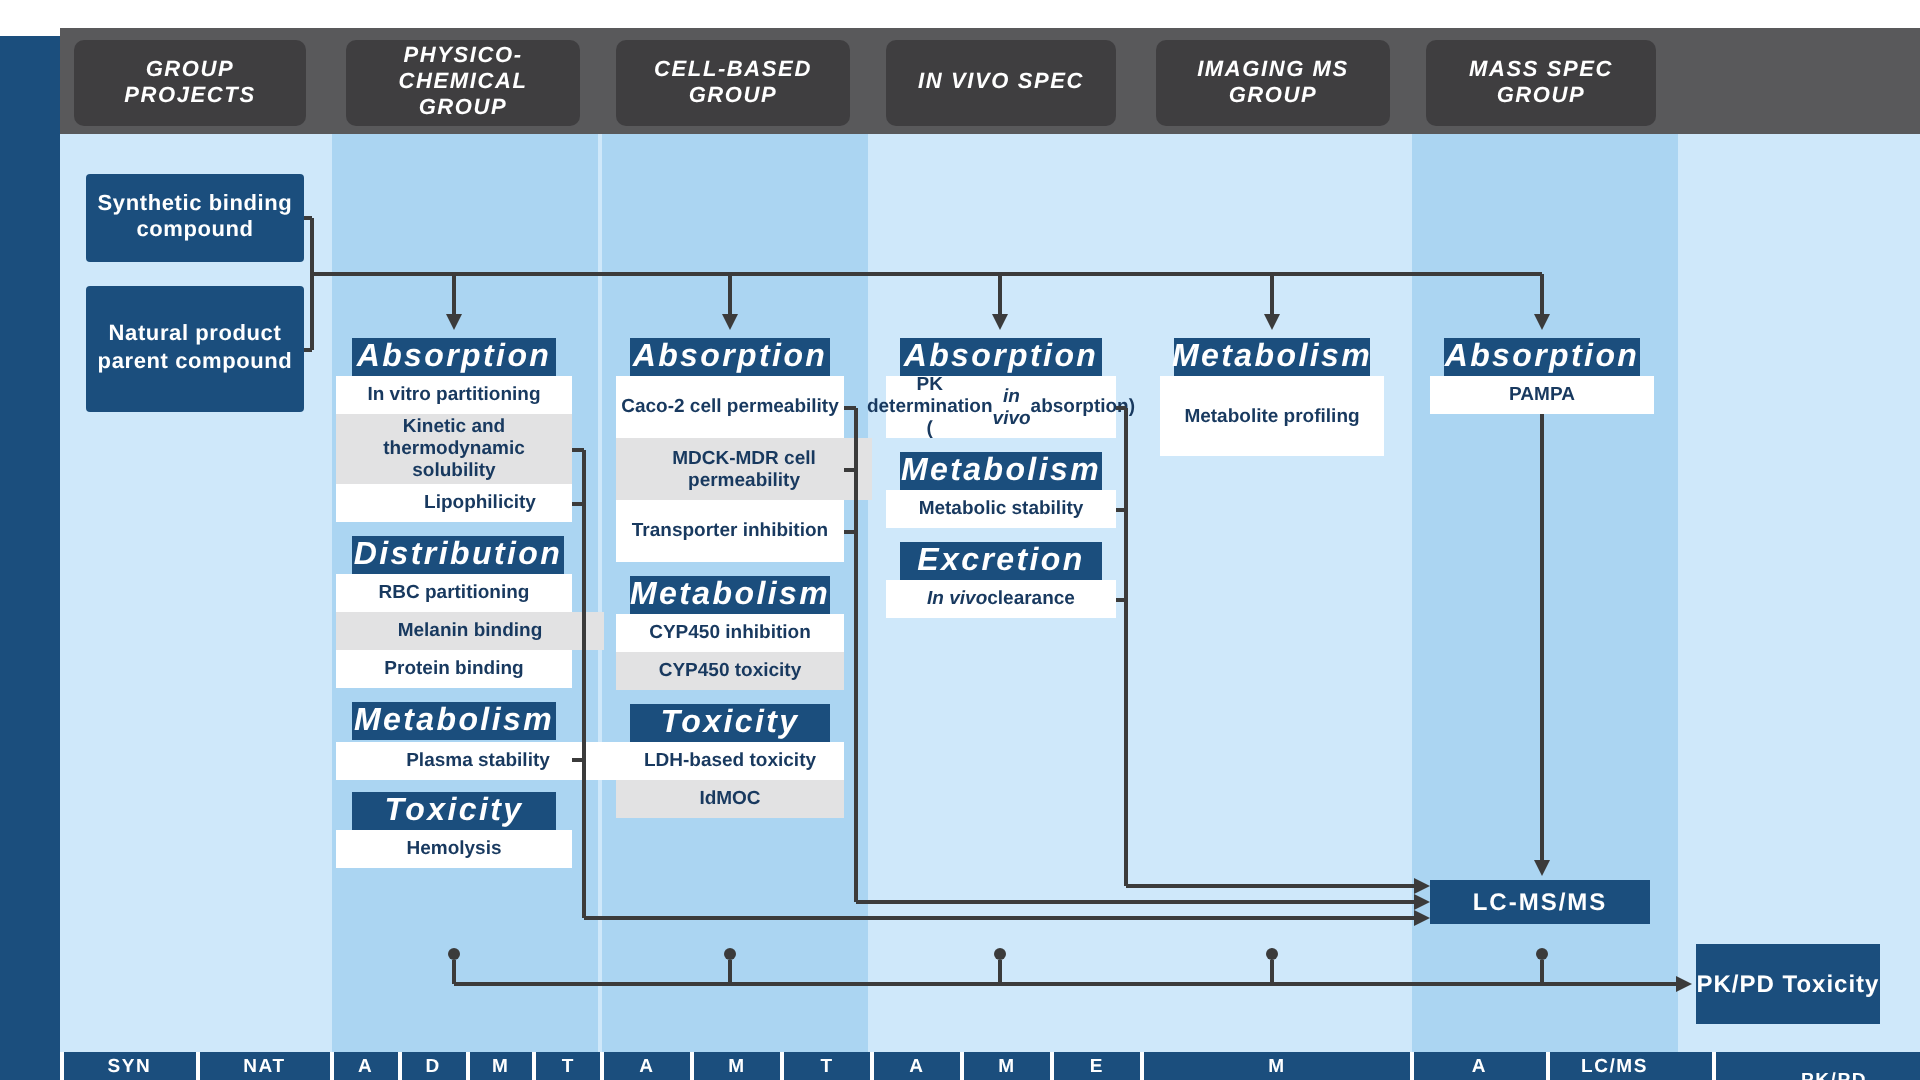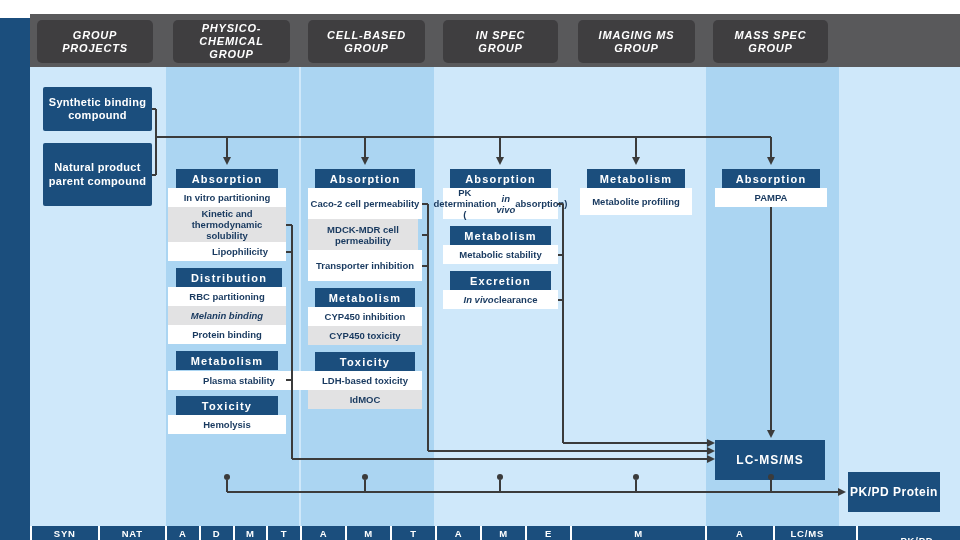--- a/index.html
+++ b/index.html
@@ -9,21 +9,21 @@
   .flexc{display:flex;align-items:center;justify-content:center;text-align:center;}
   .header-strip{background:var(--header-strip);}
   .header-tile{background:var(--header-tile);border-radius:5px;color:#fff;
                font-weight:bold;font-style:italic;font-size:11px;line-height:13px;
                letter-spacing:0.8px;padding:2px 14px;}
   .left-rail{background:var(--navy);}
   .band{background:var(--band-medium);}
   .base-band{background:var(--band-light);}
   .navybox{background:var(--navy);color:#fff;font-weight:bold;}
   .feeder-box{font-size:11px;line-height:13.5px;border-radius:2px;letter-spacing:0.3px;}
-  .sec-header{font-size:11px;letter-spacing:1.2px;height:19px;}
+  .sec-header{font-size:16px;letter-spacing:1.2px;height:19px;font-style:italic;}
   .item{font-size:9.5px;line-height:11px;font-weight:bold;color:var(--item-text);padding:0 2px;}
   .item.white{background:#fff;}
   .item.gray{background:var(--item-gray);}
   .hline,.vline{background:var(--line);}
   .dot{width:6px;height:6px;border-radius:50%;background:var(--line);}
   .arrow-down{width:0;height:0;border-left:4.5px solid transparent;
               border-right:4.5px solid transparent;border-top:8px solid var(--line);}
   .arrow-right{width:0;height:0;border-top:4.5px solid transparent;
                border-bottom:4.5px solid transparent;border-left:8px solid var(--line);}
   .bottom-strip{background:var(--navy);}
@@ -41,21 +41,21 @@
   <div class="abs header-strip" style="left:30px;top:14px;width:930px;height:53px;"></div>
   <div class="abs left-rail" style="left:0;top:18px;width:30px;height:522px;"></div>
   <div class="abs base-band" style="left:30px;top:67px;width:930px;height:459px;"></div>
   <div id="dyn">
       <div class="abs band" style="left: 166px; top: 67px; width: 133px; height: 459px;"></div>
       <div class="abs band" style="left: 301px; top: 67px; width: 133px; height: 459px;"></div>
       <div class="abs band" style="left: 706px; top: 67px; width: 133px; height: 459px;"></div>
       <div class="abs header-tile flexc" style="left: 37px; top: 20px; width: 116px; height: 43px;">GROUP PROJECTS</div>
       <div class="abs header-tile flexc" style="left: 173px; top: 20px; width: 117px; height: 43px;">PHYSICO-CHEMICAL GROUP</div>
       <div class="abs header-tile flexc" style="left: 308px; top: 20px; width: 117px; height: 43px;">CELL-BASED GROUP</div>
-      <div class="abs header-tile flexc" style="left: 443px; top: 20px; width: 115px; height: 43px;">IN SPEC GROUP</div>
+      <div class="abs header-tile flexc" style="left: 443px; top: 20px; width: 115px; height: 43px;">IN VIVO SPEC</div>
       <div class="abs header-tile flexc" style="left: 578px; top: 20px; width: 117px; height: 43px;">IMAGING MS GROUP</div>
       <div class="abs header-tile flexc" style="left: 713px; top: 20px; width: 115px; height: 43px;">MASS SPEC GROUP</div>
       <div class="abs navybox feeder-box flexc" style="left: 43px; top: 87px; width: 109px; height: 44px;">Synthetic binding compound</div>
       <div class="abs navybox feeder-box flexc" style="left: 43px; top: 143px; width: 109px; height: 63px;">Natural product parent compound</div>
       <div class="abs hline" style="left: 152px; top: 108px; width: 4px; height: 2px;"></div>
       <div class="abs hline" style="left: 152px; top: 173.5px; width: 4px; height: 2px;"></div>
       <div class="abs vline" style="left: 155px; top: 109px; width: 2px; height: 65.5px;"></div>
       <div class="abs hline" style="left: 156px; top: 136px; width: 615px; height: 2px;"></div>
       <div class="abs vline" style="left: 226px; top: 137px; width: 2px; height: 20px;"></div>
       <div class="abs arrow-down" style="left: 222.5px; top: 157px;"></div>
@@ -66,35 +66,35 @@
       <div class="abs vline" style="left: 635px; top: 137px; width: 2px; height: 20px;"></div>
       <div class="abs arrow-down" style="left: 631.5px; top: 157px;"></div>
       <div class="abs vline" style="left: 770px; top: 137px; width: 2px; height: 20px;"></div>
       <div class="abs arrow-down" style="left: 766.5px; top: 157px;"></div>
       <div class="abs navybox sec-header flexc" style="left: 176px; top: 169px; width: 102px;">Absorption</div>
       <div class="abs item flexc white" style="left: 168px; top: 188px; width: 118px; height: 19px;">In vitro partitioning</div>
       <div class="abs item flexc gray" style="left: 168px; top: 207px; width: 118px; height: 35px;">Kinetic and thermodynamic solubility</div>
       <div class="abs item flexc white" style="left: 168px; top: 242px; width: 118px; height: 19px; padding-left: 28px;">Lipophilicity</div>
       <div class="abs navybox sec-header flexc" style="left: 176px; top: 268px; width: 106px;">Distribution</div>
       <div class="abs item flexc white" style="left: 168px; top: 287px; width: 118px; height: 19px;">RBC partitioning</div>
-      <div class="abs item flexc gray" style="left: 168px; top: 306px; width: 118px; height: 19px; font-style: italic;">Melanin binding</div>
+      <div class="abs item flexc gray" style="left: 168px; top: 306px; width: 134px; height: 19px;">Melanin binding</div>
       <div class="abs item flexc white" style="left: 168px; top: 325px; width: 118px; height: 19px;">Protein binding</div>
       <div class="abs navybox sec-header flexc" style="left: 176px; top: 351px; width: 102px;">Metabolism</div>
       <div class="abs item flexc white" style="left: 168px; top: 371px; width: 142px; height: 19px;">Plasma stability</div>
       <div class="abs navybox sec-header flexc" style="left: 176px; top: 396px; width: 102px;">Toxicity</div>
       <div class="abs item flexc white" style="left: 168px; top: 415px; width: 118px; height: 19px;">Hemolysis</div>
       <div class="abs hline" style="left: 286px; top: 223.5px; width: 6px; height: 2px;"></div>
       <div class="abs hline" style="left: 286px; top: 250.5px; width: 6px; height: 2px;"></div>
       <div class="abs hline" style="left: 286px; top: 378.5px; width: 6px; height: 2px;"></div>
       <div class="abs vline" style="left: 291px; top: 224.5px; width: 2px; height: 234.5px;"></div>
       <div class="abs hline" style="left: 292px; top: 458px; width: 415px; height: 2px;"></div>
       <div class="abs arrow-right" style="left: 707px; top: 454.5px;"></div>
       <div class="abs navybox sec-header flexc" style="left: 315px; top: 169px; width: 100px;">Absorption</div>
       <div class="abs item flexc white" style="left: 308px; top: 188px; width: 114px; height: 31px;">Caco-2 cell permeability</div>
-      <div class="abs item flexc gray" style="left: 308px; top: 219px; width: 110px; height: 31px;">MDCK-MDR cell permeability</div>
+      <div class="abs item flexc gray" style="left: 308px; top: 219px; width: 128px; height: 31px;">MDCK-MDR cell permeability</div>
       <div class="abs item flexc white" style="left: 308px; top: 250px; width: 114px; height: 31px;">Transporter inhibition</div>
       <div class="abs navybox sec-header flexc" style="left: 315px; top: 288px; width: 100px;">Metabolism</div>
       <div class="abs item flexc white" style="left: 308px; top: 307px; width: 114px; height: 19px;">CYP450 inhibition</div>
       <div class="abs item flexc gray" style="left: 308px; top: 326px; width: 114px; height: 19px;">CYP450 toxicity</div>
       <div class="abs navybox sec-header flexc" style="left: 315px; top: 352px; width: 100px;">Toxicity</div>
       <div class="abs item flexc white" style="left: 308px; top: 371px; width: 114px; height: 19px;">LDH-based toxicity</div>
       <div class="abs item flexc gray" style="left: 308px; top: 390px; width: 114px; height: 19px;">IdMOC</div>
       <div class="abs hline" style="left: 422px; top: 202.5px; width: 6px; height: 2px;"></div>
       <div class="abs hline" style="left: 422px; top: 233.5px; width: 6px; height: 2px;"></div>
       <div class="abs hline" style="left: 422px; top: 264.5px; width: 6px; height: 2px;"></div>
@@ -107,39 +107,39 @@
       <div class="abs item flexc white" style="left: 443px; top: 245px; width: 115px; height: 19px;">Metabolic stability</div>
       <div class="abs navybox sec-header flexc" style="left: 450px; top: 271px; width: 101px;">Excretion</div>
       <div class="abs item flexc white" style="left: 443px; top: 290px; width: 115px; height: 19px;"><i>In vivo</i> clearance</div>
       <div class="abs hline" style="left: 558px; top: 202.5px; width: 5px; height: 2px;"></div>
       <div class="abs hline" style="left: 558px; top: 253.5px; width: 5px; height: 2px;"></div>
       <div class="abs hline" style="left: 558px; top: 298.5px; width: 5px; height: 2px;"></div>
       <div class="abs vline" style="left: 562px; top: 203.5px; width: 2px; height: 239.5px;"></div>
       <div class="abs hline" style="left: 563px; top: 442px; width: 144px; height: 2px;"></div>
       <div class="abs arrow-right" style="left: 707px; top: 438.5px;"></div>
       <div class="abs navybox sec-header flexc" style="left: 587px; top: 169px; width: 98px;">Metabolism</div>
-      <div class="abs item flexc white" style="left: 580px; top: 188px; width: 112px; height: 27px;">Metabolite profiling</div>
+      <div class="abs item flexc white" style="left: 580px; top: 188px; width: 112px; height: 40px;">Metabolite profiling</div>
       <div class="abs navybox sec-header flexc" style="left: 722px; top: 169px; width: 98px;">Absorption</div>
       <div class="abs item flexc white" style="left: 715px; top: 188px; width: 112px; height: 19px;">PAMPA</div>
       <div class="abs vline" style="left: 770px; top: 207px; width: 2px; height: 223px;"></div>
       <div class="abs arrow-down" style="left: 766.5px; top: 430px;"></div>
-      <div class="abs navybox lcms flexc" style="left: 715px; top: 440px; width: 110px; height: 40px;">LC-MS/MS</div>
+      <div class="abs navybox lcms flexc" style="left: 715px; top: 440px; width: 110px; height: 22px;">LC-MS/MS</div>
       <div class="abs hline" style="left: 227px; top: 491px; width: 611px; height: 2px;"></div>
       <div class="abs arrow-right" style="left: 838px; top: 487.5px;"></div>
       <div class="abs vline" style="left: 226px; top: 480px; width: 2px; height: 12px;"></div>
       <div class="abs dot" style="left: 224px; top: 474px;"></div>
       <div class="abs vline" style="left: 364px; top: 480px; width: 2px; height: 12px;"></div>
       <div class="abs dot" style="left: 362px; top: 474px;"></div>
       <div class="abs vline" style="left: 499px; top: 480px; width: 2px; height: 12px;"></div>
       <div class="abs dot" style="left: 497px; top: 474px;"></div>
       <div class="abs vline" style="left: 635px; top: 480px; width: 2px; height: 12px;"></div>
       <div class="abs dot" style="left: 633px; top: 474px;"></div>
       <div class="abs vline" style="left: 770px; top: 480px; width: 2px; height: 12px;"></div>
       <div class="abs dot" style="left: 768px; top: 474px;"></div>
-      <div class="abs navybox pkpd flexc" style="left: 848px; top: 472px; width: 92px; height: 40px;">PK/PD Protein</div>
+      <div class="abs navybox pkpd flexc" style="left: 848px; top: 472px; width: 92px; height: 40px;">PK/PD Toxicity</div>
       <div class="abs bottom-strip" style="left: 0px; top: 526px; width: 960px; height: 14px;"></div>
       <div class="abs bottom-cell flexc" style="left: 30px; top: 526px; width: 67.5px; height: 14px;">SYN</div>
       <div class="abs bottom-cell flexc" style="left: 97.5px; top: 526px; width: 67.5px; height: 14px;">NAT</div>
       <div class="abs bottom-cell flexc" style="left: 165px; top: 526px; width: 33.75px; height: 14px;">A</div>
       <div class="abs bottom-cell flexc" style="left: 198.75px; top: 526px; width: 33.75px; height: 14px;">D</div>
       <div class="abs bottom-cell flexc" style="left: 232.5px; top: 526px; width: 33.75px; height: 14px;">M</div>
       <div class="abs bottom-cell flexc" style="left: 266.25px; top: 526px; width: 33.75px; height: 14px;">T</div>
       <div class="abs bottom-cell flexc" style="left: 300px; top: 526px; width: 45px; height: 14px;">A</div>
       <div class="abs bottom-cell flexc" style="left: 345px; top: 526px; width: 45px; height: 14px;">M</div>
       <div class="abs bottom-cell flexc" style="left: 390px; top: 526px; width: 45px; height: 14px;">T</div>

